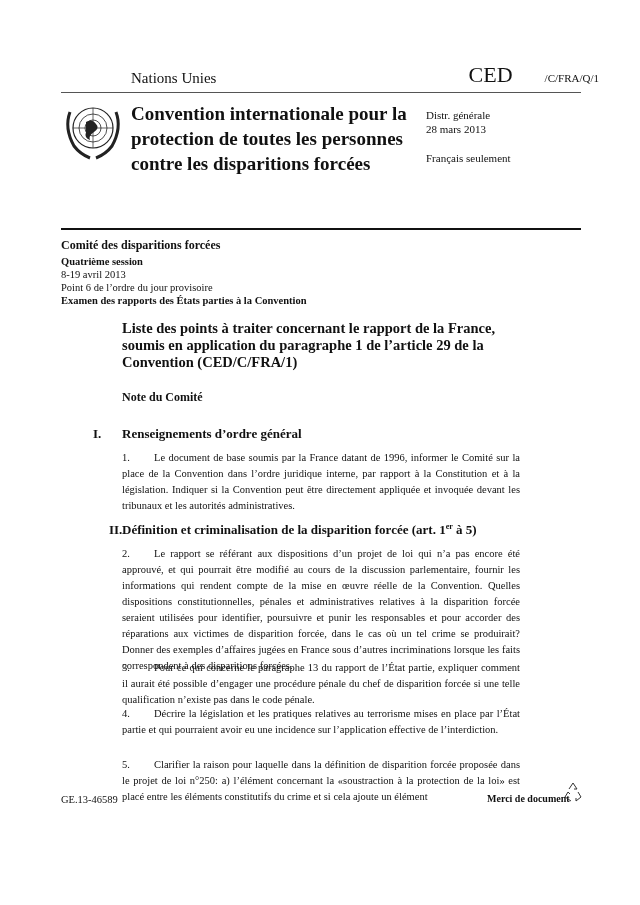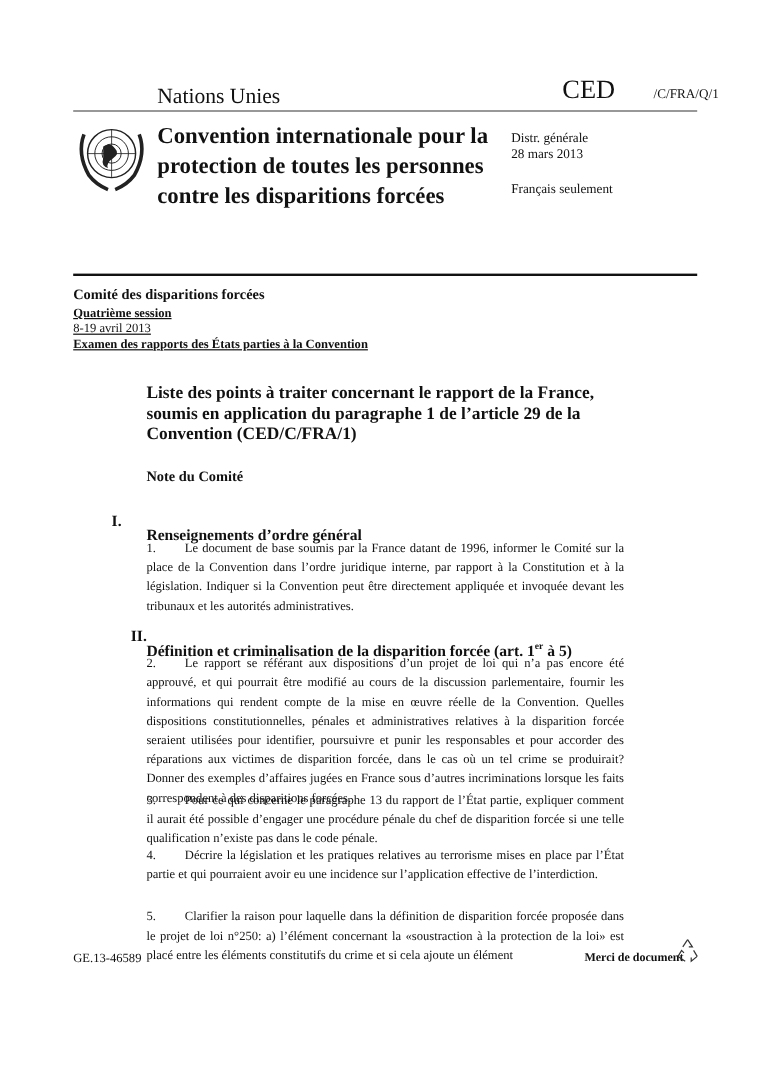--- a/index.html
+++ b/index.html
@@ -1,33 +1,33 @@
 <!DOCTYPE html>
 <html><head>
   <meta charset="utf-8">
   <style>
     html, body { margin: 0; padding: 0; background: #ffffff; }
     body { width: 640px; height: 905px; position: relative; overflow: hidden; color: #111; font-family: "Liberation Serif", "DejaVu Serif", serif; }
     .abs { position: absolute; }
-    .top-org { left: 131px; top: 70px; font-size: 18px; }
+    .top-org { left: 131px; top: 70px; font-size: 15px; }
     .symbol-big { right: 41px; top: 62px; font-size: 22px; white-space: nowrap; }
     .symbol-big .suffix { font-size: 11px; padding-left: 32px; }
     .rule-thin { left: 61px; width: 520px; top: 92px; height: 1px; background: #555; }
     .logo { left: 62px; top: 98px; width: 62px; height: 66px; }
     .conv-title { left: 131px; top: 101px; width: 280px; font-size: 19px; font-weight: bold; line-height: 25px; }
     .distr { left: 426px; top: 108px; font-size: 11px; line-height: 14px; }
     .lang { left: 426px; top: 152px; font-size: 11px; }
     .rule-thick { left: 61px; width: 520px; top: 228px; height: 2px; background: #111; }
     .committee { left: 61px; top: 238px; font-size: 12px; font-weight: bold; }
-    .meta { left: 61px; top: 255px; font-size: 10.5px; line-height: 13px; text-decoration: underline; }
+    .meta { left: 61px; top: 255px; font-size: 10.5px; line-height: 13px; }
     .meta .b { font-weight: bold; }
     .list-title { left: 122px; top: 320px; width: 400px; font-size: 14.5px; font-weight: bold; line-height: 17px; }
     .note { left: 122px; top: 390px; font-size: 12px; font-weight: bold; }
     .sec-num { font-size: 13px; font-weight: bold; }
-    .sec-title { left: 122px; font-size: 13px; font-weight: bold; margin-top: 12px; }
+    .sec-title { left: 122px; font-size: 13px; font-weight: bold; }
     .para { left: 122px; width: 398px; font-size: 10.5px; line-height: 16px; text-align: justify; }
     .para .num { display: inline-block; width: 32px; }
     .footer-sym { left: 61px; top: 794px; font-size: 10.5px; }
     .recycle-text { left: 487px; top: 793px; font-size: 10px; font-weight: bold; }
     .recycle-icon { left: 562px; top: 781px; width: 22px; height: 22px; }
   </style>
 </head>
 <body>
 
 <div class="abs top-org">Nations Unies</div>
@@ -53,20 +53,21 @@
   <div>28 mars 2013</div>
 </div>
 <div class="abs lang">Français seulement</div>
 
 <div class="abs rule-thick"></div>
 
 <div class="abs committee">Comité des disparitions forcées</div>
 <div class="abs meta">
   <div class="b">Quatrième session</div>
   <div>8-19 avril 2013</div>
+  <div>Point 6 de l’ordre du jour provisoire</div>
   <div class="b">Examen des rapports des États parties à la Convention</div>
 </div>
 
 <div class="abs list-title">Liste des points à traiter concernant le rapport de la France, soumis en application du paragraphe 1 de l’article 29 de la Convention (CED/C/FRA/1)</div>
 <div class="abs note">Note du Comité</div>
 
 <div class="abs sec-num" style="left:93px; top:426px;">I.</div>
 <div class="abs sec-title" style="top:426px;">Renseignements d’ordre général</div>
 
 <div class="abs para" style="top:450px;"><span class="num">1.</span><span>Le document de base soumis par la France datant de 1996, informer le Comité sur la place de la Convention dans l’ordre juridique interne, par rapport à la Constitution et à la législation. Indiquer si la Convention peut être directement appliquée et invoquée devant les tribunaux et les autorités administratives.</span></div>

